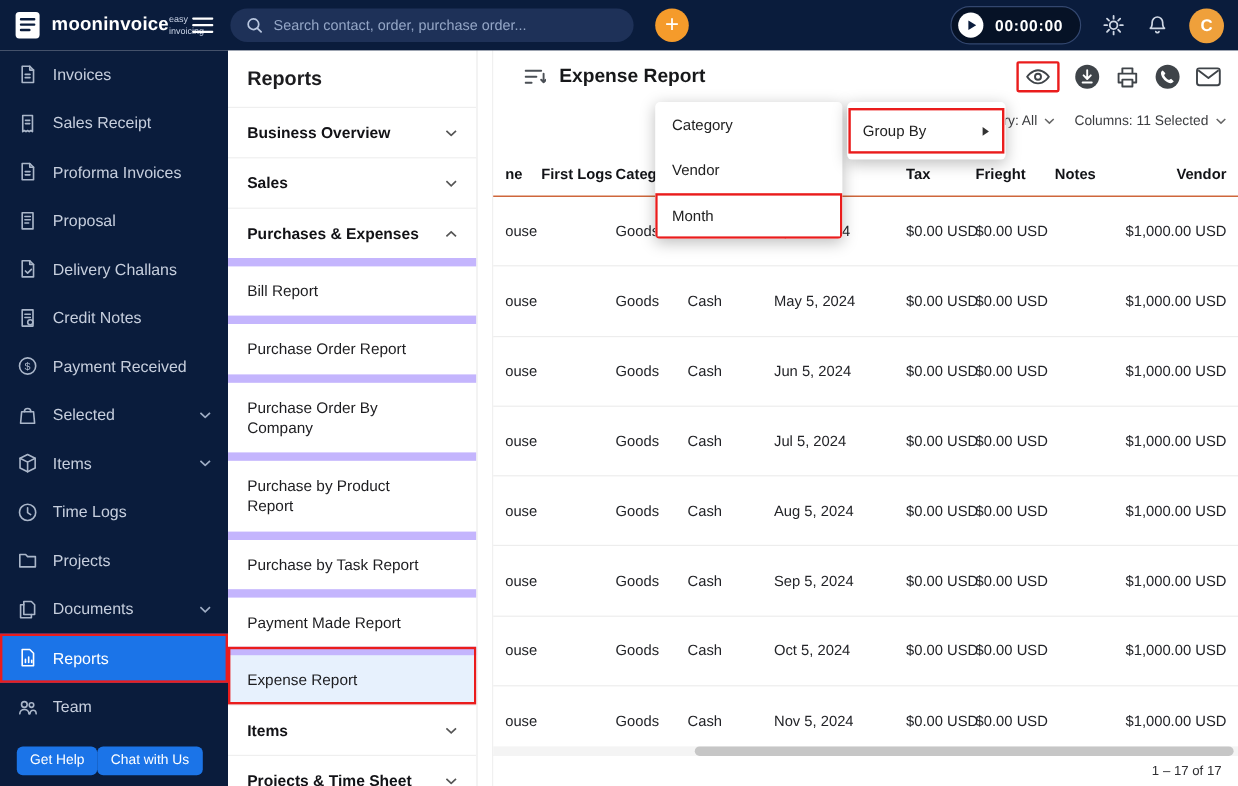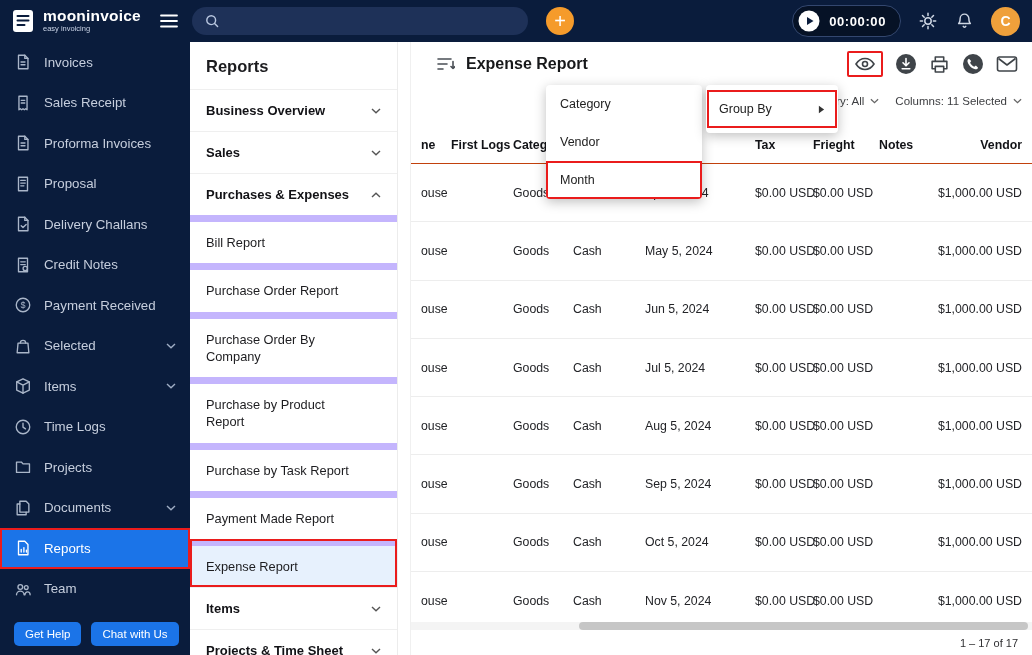--- a/index.html
+++ b/index.html
@@ -11,21 +11,21 @@
     --sel-bg:#e7f1fd;
   }
   *{margin:0;padding:0;box-sizing:border-box;}
   html,body{width:1032px;height:655px;overflow:hidden;}
   body{font-family:"Liberation Sans",sans-serif;background:#fff;position:relative;font-size:13px;color:#222;}
   svg{display:block;}
 
   
   .topbar{position:absolute;top:0;left:0;right:0;height:42px;background:var(--navy);display:flex;align-items:center;padding:0 12px 0 10px;z-index:20;}
   .logo{display:flex;align-items:center;gap:7px;width:146px;}
-  .logo-text{display:flex;flex-direction:column;align-items:flex-start;}
+  .logo-text{display:flex;flex-direction:row;align-items:center;}
   .logo-title{color:#fff;font-weight:700;font-size:15.5px;line-height:1;letter-spacing:.2px;}
   .logo-sub{color:#c9d3e6;font-size:7.5px;line-height:1.4;}
   .hamburger{margin:0 14px 0 4px;cursor:pointer;}
   .search{width:336px;height:28px;background:#1e3158;border-radius:16px;display:flex;align-items:center;padding:0 12px;gap:8px;}
   .search input{background:transparent;border:none;outline:none;color:#e3eaf6;font-size:12px;width:100%;font-family:inherit;}
   .search input::placeholder{color:#94a6c6;}
   .add-btn{width:28px;height:28px;border-radius:50%;background:var(--orange);color:#fff;font-size:20px;line-height:1;display:flex;align-items:center;justify-content:center;margin-left:18px;border:none;cursor:pointer;font-family:inherit;}
   .topbar-right{margin-left:auto;display:flex;align-items:center;gap:17px;}
   .timer{display:flex;align-items:center;gap:8px;border:1px solid #33476f;border-radius:17px;padding:3px 14px 3px 4px;background:#061226;cursor:pointer;}
   .timer-text{color:#fff;font-size:13px;font-weight:700;letter-spacing:.6px;}
@@ -33,21 +33,21 @@
   .avatar{width:29px;height:29px;border-radius:50%;background:var(--avatar);color:#fff;font-weight:700;font-size:14px;display:flex;align-items:center;justify-content:center;cursor:pointer;}
 
   
   .sidebar{position:absolute;top:42px;left:0;width:190px;bottom:0;background:var(--navy);z-index:10;}
   .sb-item{display:flex;align-items:center;height:40.5px;padding:0 14px;color:#c6cedd;font-size:13.3px;cursor:pointer;position:relative;}
   .sb-icon{width:18px;height:18px;margin-right:12px;flex:0 0 18px;color:#aab6c9;}
   .sb-item.selected{background:var(--accent);color:#fff;}
   .sb-item.selected .sb-icon{color:#fff;}
   .sb-item.annotated{outline:2px solid var(--red);outline-offset:-2px;}
   .sb-chev{margin-left:auto;color:#9fadc4;}
-  .sb-footer{position:absolute;bottom:9px;left:14px;display:flex;gap:10px;}
+  .sb-footer{position:absolute;bottom:9px;left:14px;display:flex;}
   .sb-btn{background:var(--accent);color:#fff;font-size:11.5px;padding:6px 11px;border-radius:5px;border:none;cursor:pointer;font-family:inherit;white-space:nowrap;}
 
   
   .rpanel{position:absolute;top:42px;left:190px;width:208px;bottom:0;background:#fff;border-right:1px solid #ececec;overflow:hidden;z-index:9;}
   .rpanel-title{font-size:16.5px;font-weight:700;color:#1c1c1f;padding:15px 16px 13px;}
   .rp-section{display:flex;align-items:center;justify-content:space-between;padding:13px 16px;border-top:1px solid #efefef;font-size:13px;font-weight:700;color:#121216;cursor:pointer;}
   .rp-chev{color:#555;}
   .chev-up{transform:rotate(180deg);}
   .rp-child{padding:12px 44px 12px 16px;border-top:7px solid #c4b5fd;font-size:12.8px;font-weight:500;color:#1d1d20;cursor:pointer;line-height:1.35;}
   .rp-child.selected{background:var(--sel-bg);}
@@ -106,20 +106,21 @@
         <path d="M1 1.5h16M1 7h16M1 12.5h16" stroke="#fff" stroke-width="1.8" stroke-linecap="round"></path>
       </svg>
   </span>
   <div class="search">
     <span>
       <svg width="16" height="16" viewBox="0 0 20 20" fill="none" stroke="#b9c7e0" stroke-width="1.8" stroke-linecap="round">
           <circle cx="9" cy="9" r="5.5"></circle>
           <path d="M13.2 13.2l3.8 3.8"></path>
         </svg>
     </span>
+    <input type="text" placeholder="Search contact, order, purchase order..." style="">
   </div>
   <button class="add-btn">+</button>
   <div class="topbar-right">
     <div class="timer">
       <span>
         <svg width="24" height="24" viewBox="0 0 24 24">
             <circle cx="12" cy="12" r="10.5" fill="#fff"></circle>
             <path d="M10 8l6.5 4-6.5 4z" fill="#0a1c3c"></path>
           </svg>
       </span>

